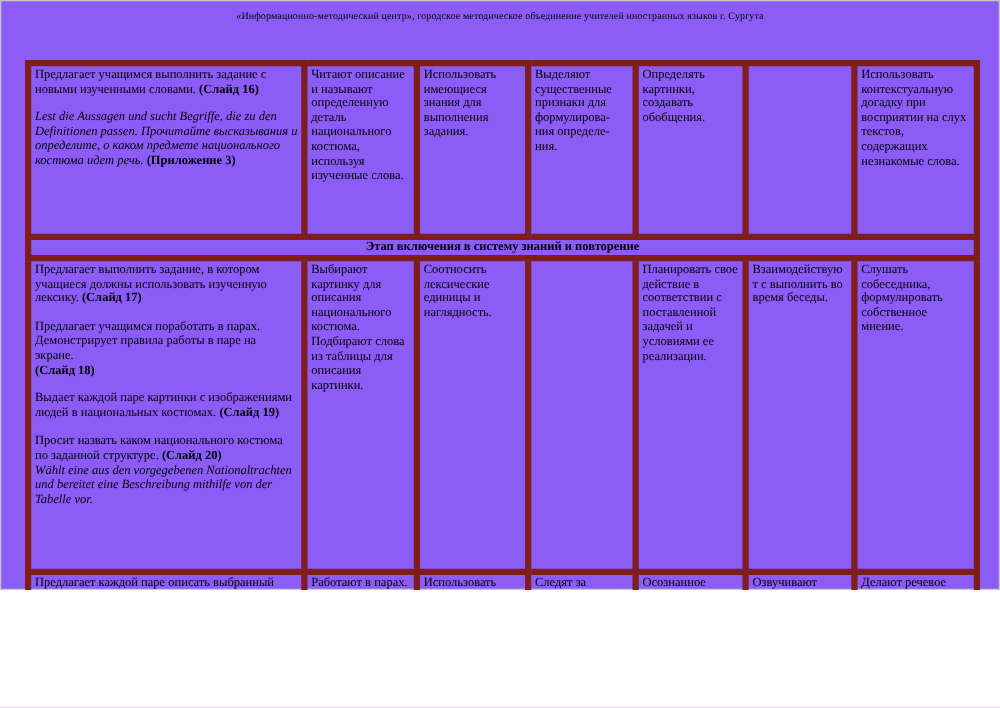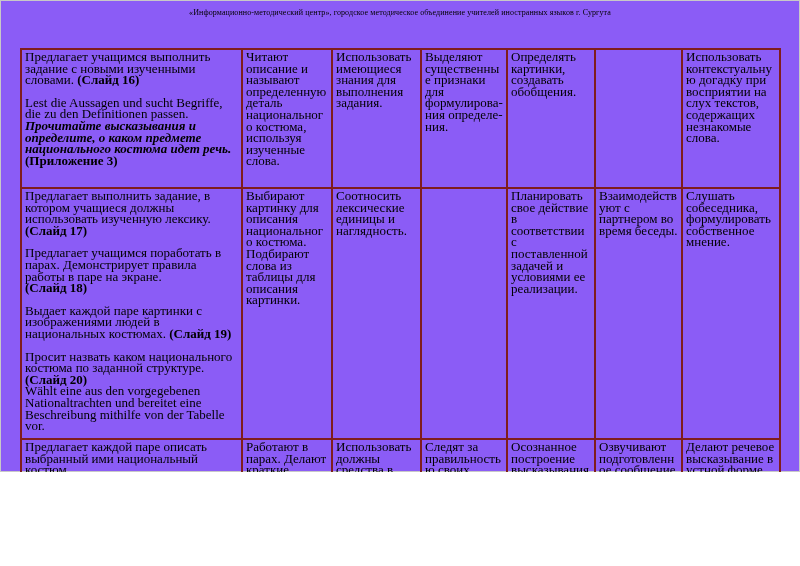--- a/index.html
+++ b/index.html
@@ -11,31 +11,31 @@
   }
   .doc-header {
     position:absolute; top:8px; left:0; width:100%;
     text-align:center; font-size:8px; letter-spacing:0.1px;
   }
   table.plan {
     position:absolute; top:48px; left:20px; width:759px;
     border-collapse:collapse; table-layout:fixed;
   }
   table.plan td {
-    border:2px solid #7f1d1d; vertical-align:top;
-    padding:1px 3px 1px 3px; font-size:13px; line-height:11.6px;
+    border:5px solid #7f1d1d; vertical-align:top;
+    padding:1px 3px 1px 3px; font-size:10px; line-height:11.6px;
     overflow:hidden; word-wrap:break-word;
   }
   tr.row1 td { height:139px; }
   tr.rowsec td { height:13px; text-align:center; font-weight:bold; padding:0 2px; line-height:12px; }
   tr.row3 td { height:251px;margin-left:44px; }
   tr.row4 td { height:59px; }
   .b  { font-weight:bold; }
-  .i  { }
-  .bi { font-weight:bold; font-style:italic;text-align:right; }
+  .i  { font-style:italic; }
+  .bi { font-weight:normal; font-style:italic;text-align:right; }
   .gap { height:11px; }
   .p { margin:0; }
 </style>
 </head>
 <body>
 
 <div class="page">
 
   <div class="doc-header">«Информационно-методический центр», городское методическое объединение учителей иностранных языков г. Сургута</div>
 
@@ -58,38 +58,41 @@
         <div class="p"><span class="i">Lest die Aussagen und sucht Begriffe, die zu den Definitionen passen. </span><span class="bi">Прочитайте высказывания и определите, о каком предмете национального костюма идет речь. </span><span class="b">(Приложение 3)</span></div>
       </td>
       <td><span>Читают описание и называют определенную деталь национального костюма, используя изученные слова.</span></td>
       <td><span>Использовать имеющиеся знания для выполнения задания.</span></td>
       <td><span>Выделяют существенные признаки для формулирова-ния определе-ния.</span></td>
       <td><span>Определять картинки, создавать обобщения.</span></td>
       <td></td>
       <td><span>Использовать контекстуальную  догадку при восприятии на слух текстов, содержащих незнакомые слова.</span></td>
     </tr>
 
+    <tr class="rowsec">
+      <td colspan="7"><span>Этап  включения в систему знаний и повторение</span></td>
+    </tr>
 
     <tr class="row3">
       <td>
         <div class="p"><span>Предлагает выполнить задание, в котором учащиеся должны использовать изученную лексику.    </span><span class="b">(Слайд 17)</span></div>
         <div class="gap"></div>
         <div class="p"><span>Предлагает учащимся поработать в парах. Демонстрирует правила работы в паре на экране.</span></div>
         <div class="p b">(Слайд 18)</div>
         <div class="gap"></div>
         <div class="p"><span>Выдает каждой паре картинки с изображениями людей в национальных костюмах. </span><span class="b">(Слайд 19)</span></div>
         <div class="gap"></div>
         <div class="p"><span>Просит назвать каком национального костюма по заданной структуре. </span><span class="b">(Слайд 20)</span></div>
         <div class="p"><span class="i">Wählt eine aus den vorgegebenen Nationaltrachten und bereitet eine Beschreibung mithilfe von der Tabelle vor.</span></div>
       </td>
       <td><span>Выбирают картинку для описания национального костюма. Подбирают слова из таблицы для описания картинки.</span></td>
       <td><span>Соотносить лексические единицы и наглядность.</span></td>
       <td></td>
       <td><span>Планировать свое действие в соответствии с поставленной задачей и условиями ее реализации.</span></td>
-      <td><span>Взаимодействуют с партнером во время беседы.</span></td>
+      <td><span>Взаимодействуют с выполнить во время беседы.</span></td>
       <td><span>Слушать собеседника, формулировать собственное мнение.</span></td>
     </tr>
 
     <tr class="row4">
       <td>
         <div class="p"><span>Предлагает каждой паре описать выбранный ими национальный костюм.</span></div>
         <div class="gap"></div>
         <div class="p"><span>Просит учащихся передать описание</span></div>
       </td>
       <td><span>Работают в парах.  Делают краткие выписки из</span></td>

